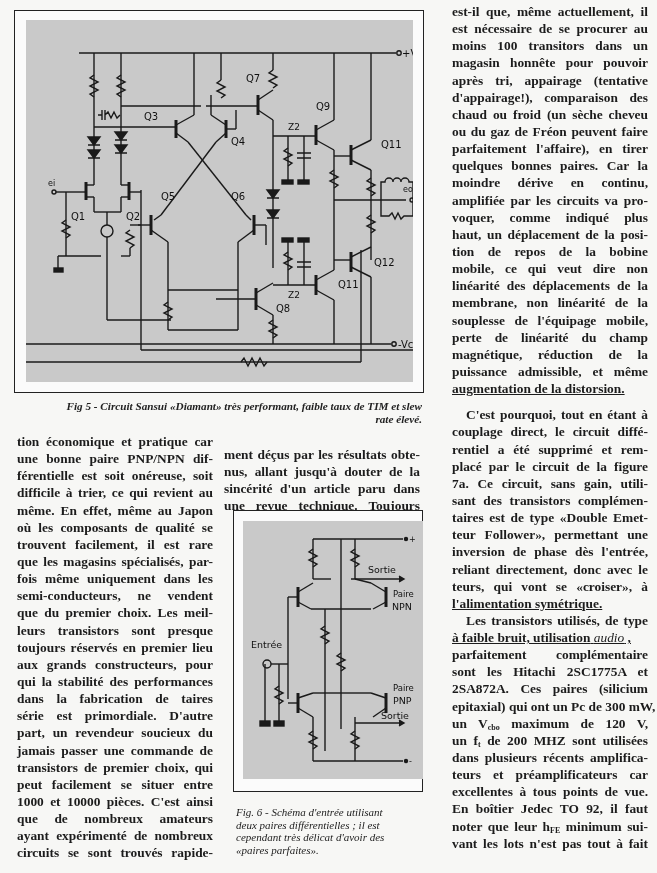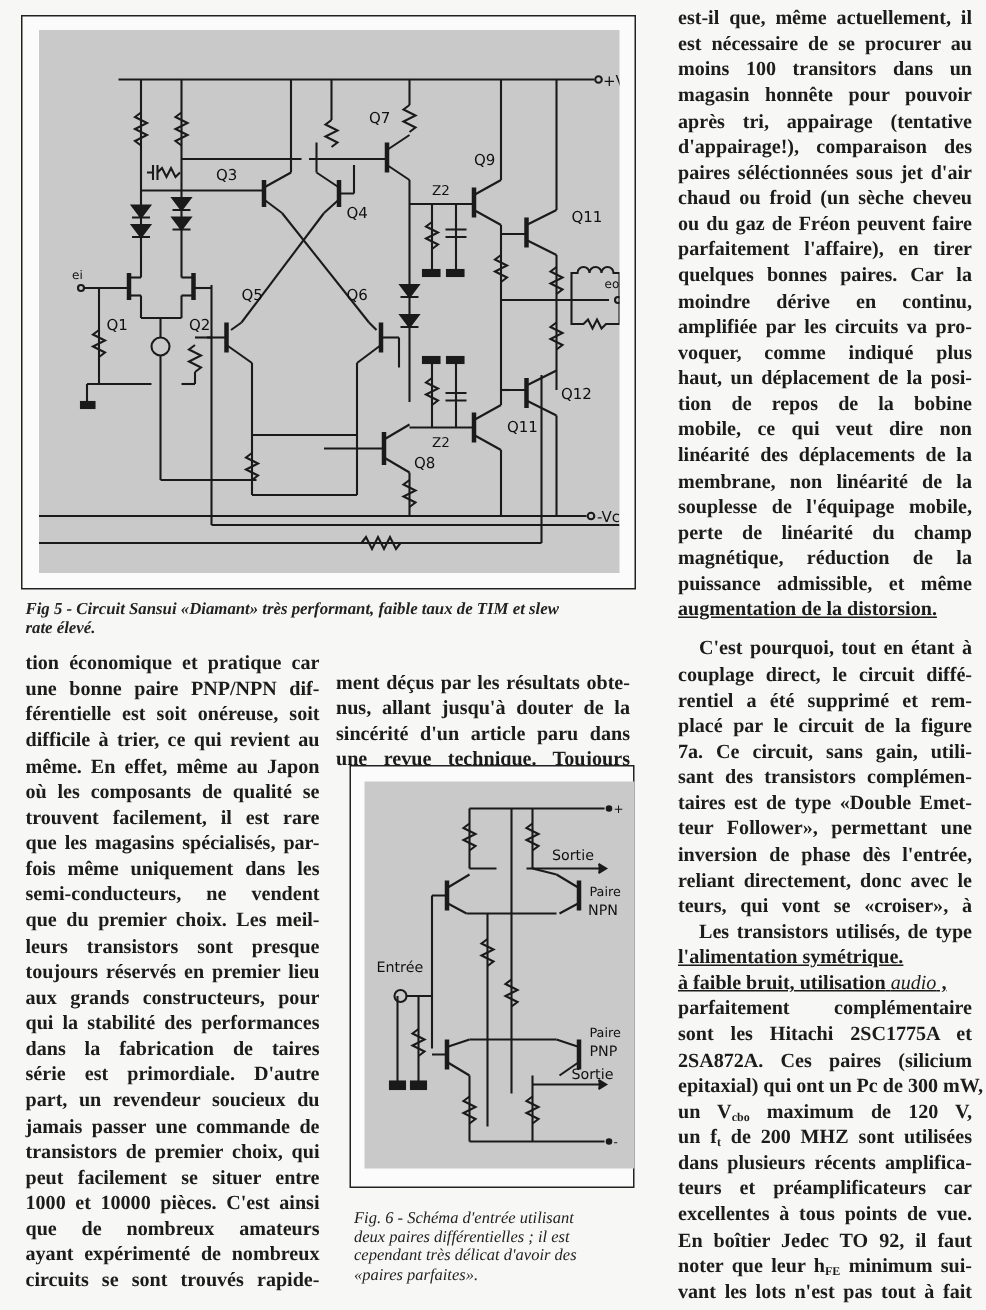--- a/index.html
+++ b/index.html
@@ -193,21 +193,21 @@
         <text x="355" y="128">Q11</text>
         <text x="312" y="268">Q11</text>
         <text x="348" y="246">Q12</text>
         <text x="262" y="110" font-size="9">Z2</text>
         <text x="262" y="278" font-size="9">Z2</text>
       </g>
     </svg>
   </div>
 </div>
 
-<div class="caption" style="left:17px; top:400px; width:405px;">
+<div class="caption" style="left:17px; top:400px; width:405px;text-align:right;">
   <div style="white-space:nowrap;">Fig 5 - Circuit Sansui «Diamant» très performant, faible taux de TIM et slew</div>
   <div>rate élevé.</div>
 </div>
 
 <div class="col" style="left:17px; top:433px; width:196px;" id="col-left">
     <span class="ln">tion économique et pratique car</span>
     <span class="ln">une bonne paire PNP/NPN dif-</span>
     <span class="ln">férentielle est soit onéreuse, soit</span>
     <span class="ln">difficile à trier, ce qui revient au</span>
     <span class="ln">même. En effet, même au Japon</span>
@@ -316,21 +316,20 @@
     <div style="white-space: nowrap;">«paires parfaites».</div>
   </div>
 
 <div class="col" style="left:452px; top:3px; width:196px;" id="col-right">
     <span class="ln">est-il que, même actuellement, il</span>
     <span class="ln">est nécessaire de se procurer au</span>
     <span class="ln">moins 100 transitors dans un</span>
     <span class="ln">magasin honnête pour pouvoir</span>
     <span class="ln">après tri, appairage (tentative</span>
     <span class="ln">d'appairage!), comparaison des</span>
-    <span class="ln">paires séléctionnées sous jet d'air</span>
     <span class="ln">chaud ou froid (un sèche cheveu</span>
     <span class="ln">ou du gaz de Fréon peuvent faire</span>
     <span class="ln">parfaitement l'affaire), en tirer</span>
     <span class="ln">quelques bonnes paires. Car la</span>
     <span class="ln">moindre dérive en continu,</span>
     <span class="ln">amplifiée par les circuits va pro-</span>
     <span class="ln">voquer, comme indiqué plus</span>
     <span class="ln">haut, un déplacement de la posi-</span>
     <span class="ln">tion de repos de la bobine</span>
     <span class="ln">mobile, ce qui veut dire non</span>
@@ -346,22 +345,22 @@
     <span class="ln">couplage direct, le circuit diffé-</span>
     <span class="ln">rentiel a été supprimé et rem-</span>
     <span class="ln">placé par le circuit de la figure</span>
     <span class="ln">7a. Ce circuit, sans gain, utili-</span>
     <span class="ln">sant des transistors complémen-</span>
     <span class="ln">taires est de type «Double Emet-</span>
     <span class="ln">teur Follower», permettant une</span>
     <span class="ln">inversion de phase dès l'entrée,</span>
     <span class="ln">reliant directement, donc avec le</span>
     <span class="ln">teurs, qui vont se «croiser», à</span>
+    <span class="ln last">l'alimentation symétrique.</span>
     <span class="ln indent">Les transistors utilisés, de type</span>
-    <span class="ln last">l'alimentation symétrique.</span>
     <span class="ln last"><span>à faible bruit, utilisation</span> <i style="font-weight: normal; margin-top: 44px;">audio</i> ,</span>
     <span class="ln">parfaitement complémentaire</span>
     <span class="ln">sont les Hitachi 2SC1775A et</span>
     <span class="ln">2SA872A. Ces paires (silicium</span>
     <span class="ln">epitaxial) qui ont un Pc de 300 mW,</span>
     <span class="ln"><span>un V</span><span class="sub">cbo</span><span> maximum de 120 V,</span></span>
     <span class="ln"><span>un f</span><span class="sub">t</span><span> de 200 MHZ sont utilisées</span></span>
     <span class="ln">dans plusieurs récents amplifica-</span>
     <span class="ln">teurs et préamplificateurs car</span>
     <span class="ln">excellentes à tous points de vue.</span>

